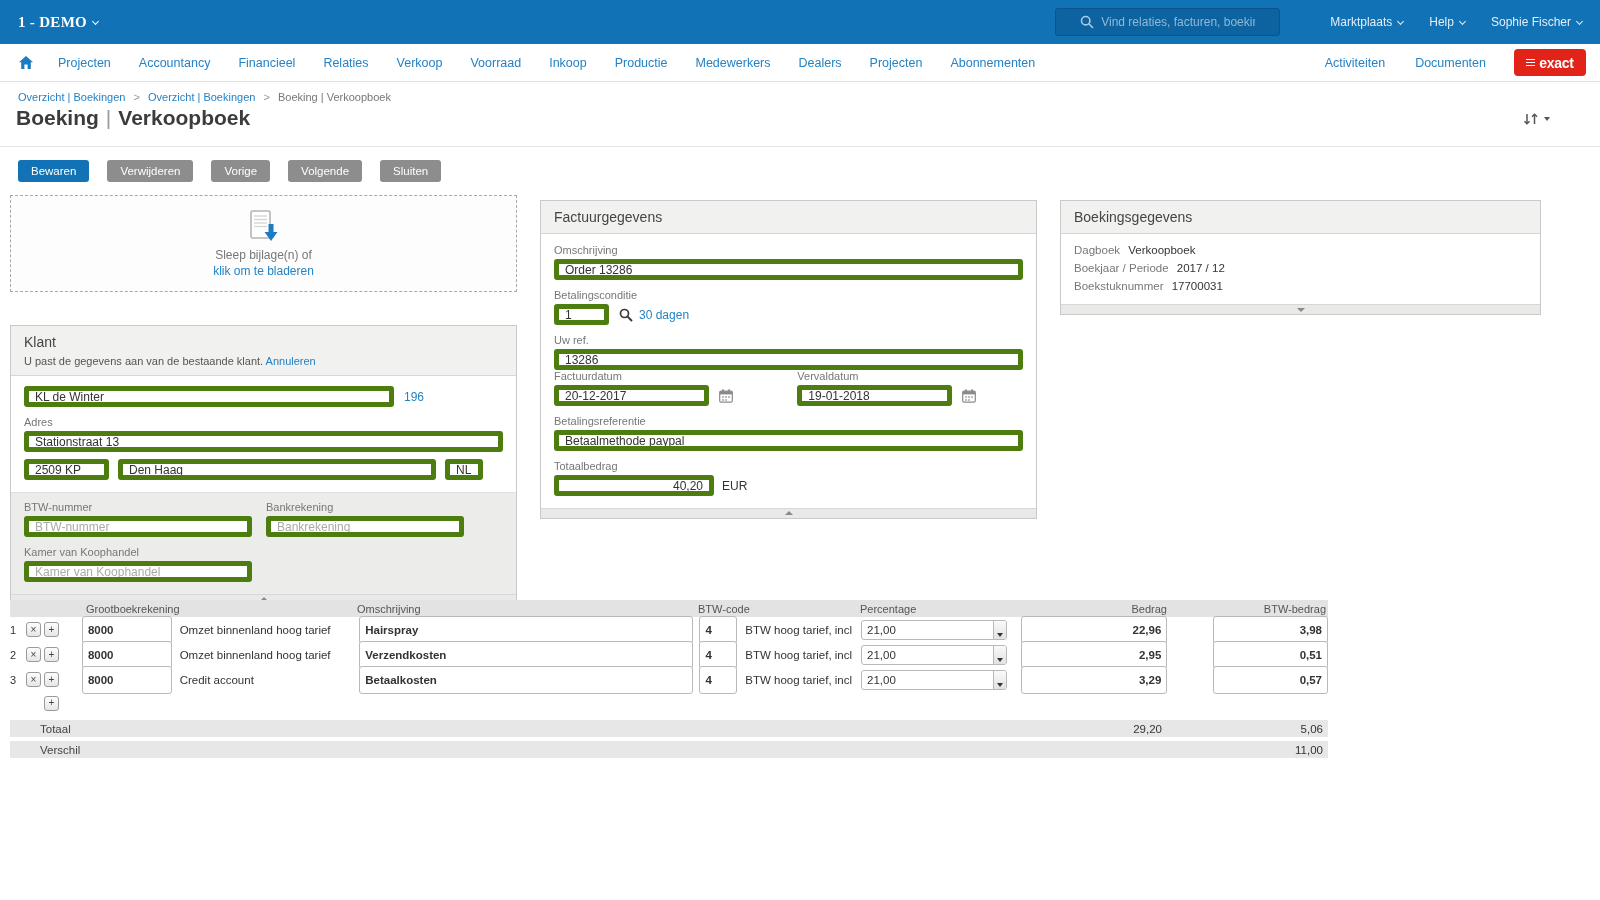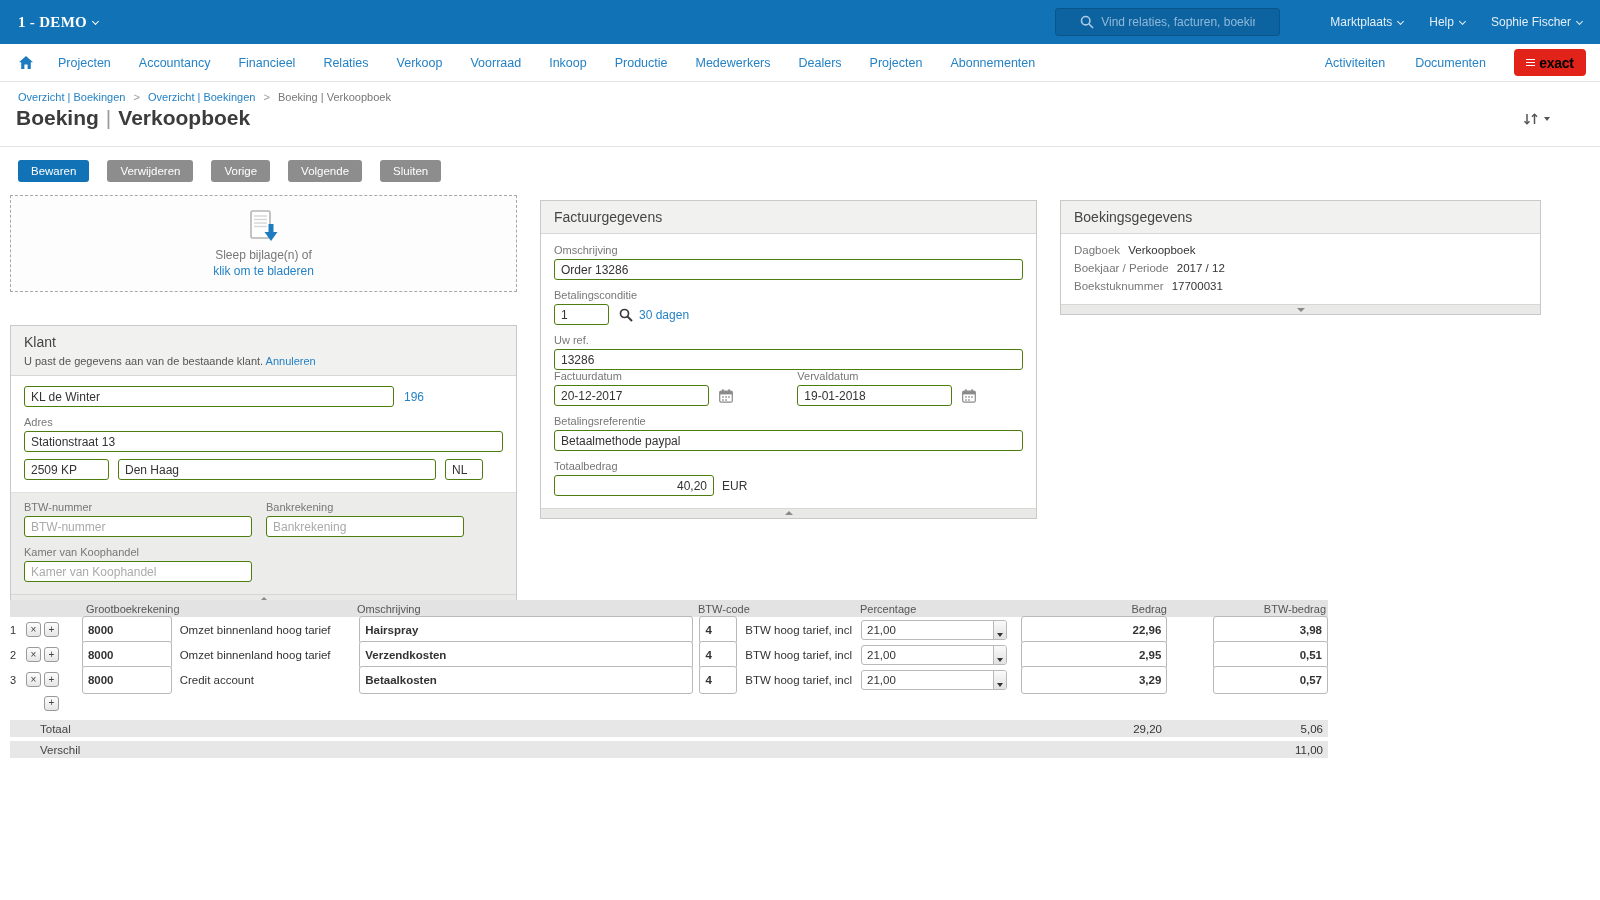--- a/index.html
+++ b/index.html
@@ -28,21 +28,21 @@
     border-bottom:1px solid #e2e2e2; display:flex; align-items:center; }
   .navhome { margin-left:18px; margin-right:24px; display:flex; align-items:center; cursor:pointer; }
   .navitem { font-size:12.5px; color:#2582c5; margin-right:28px; text-decoration:none;
     cursor:pointer; white-space:nowrap; }
   .nav-right { margin-left:auto; display:flex; align-items:center; margin-right:14px; }
   .nav-right .navitem { margin-right:0; margin-left:30px; }
   .logo { margin-left:28px; width:72px; height:27px; background:#e2231a; border-radius:4px;
     display:flex; align-items:center; justify-content:center; cursor:pointer; }
   .logo-bars { display:inline-block; margin-right:4px; }
   .logo-bars i { display:block; width:9px; height:1.6px; background:#fff; margin:1.6px 0; }
-  .logo-text { color:#000000; font-size:14px; font-weight:bold; letter-spacing:-.3px; }
+  .logo-text { color:#ffffff; font-size:14px; font-weight:bold; letter-spacing:-.3px; }
 
   
   .breadcrumb { position:absolute; left:18px; top:91px; font-size:11px; color:#888; }
   .breadcrumb a { color:#2582c5; text-decoration:none; cursor:pointer; }
   .breadcrumb .sep { margin:0 5px; color:#999; }
   .breadcrumb .current { color:#777; }
   .title-row { position:absolute; left:16px; top:106px; font-size:21px; font-weight:bold;
     color:#3c3c3c; }
   .title-row .pipe { color:#9a9a9a; font-weight:normal; margin:0 7px; }
   .page-options { position:absolute; right:50px; top:112px; display:flex; align-items:center;
@@ -75,21 +75,21 @@
   .panel-notice a { color:#2582c5; text-decoration:none; cursor:pointer; }
   .panel-body { padding:10px 13px 12px 13px; }
   .panel-foot { height:10px; background:#e9e9e7; border-top:1px solid #d7d7d5; cursor:pointer; }
   .tri-up { width:0; height:0; border-left:4px solid transparent; border-right:4px solid transparent;
     border-bottom:4px solid #8a8a8a; margin:2px auto 0 auto; }
   .tri-down { width:0; height:0; border-left:4px solid transparent; border-right:4px solid transparent;
     border-top:4px solid #8a8a8a; margin:3px auto 0 auto; }
 
   .flabel { font-size:11px; color:#777; margin:9px 0 3px 0; }
   .flabel:first-child { margin-top:0; }
-  input.fld { height:21px; border:1px solid #4d7c0f; border-radius:3px; padding:0 6px;
+  input.fld { height:21px; border:5px solid #4d7c0f; border-radius:3px; padding:0 6px;
     font-size:12px; color:#333; font-family:"Liberation Sans", sans-serif; background:#fff;
     outline:none; }
   input.fld::placeholder { color:#aaa; }
   .rowflex { display:flex; align-items:center; }
 
   .klant-panel { left:10px; top:325px; width:507px; }
   .klant-gray { background:#ececea; margin:12px -13px -12px -13px; padding:8px 13px 12px 13px;
     border-top:1px solid #e0e0de; }
   .reln { font-size:12px; color:#2582c5; margin-left:10px; cursor:pointer; }
 

